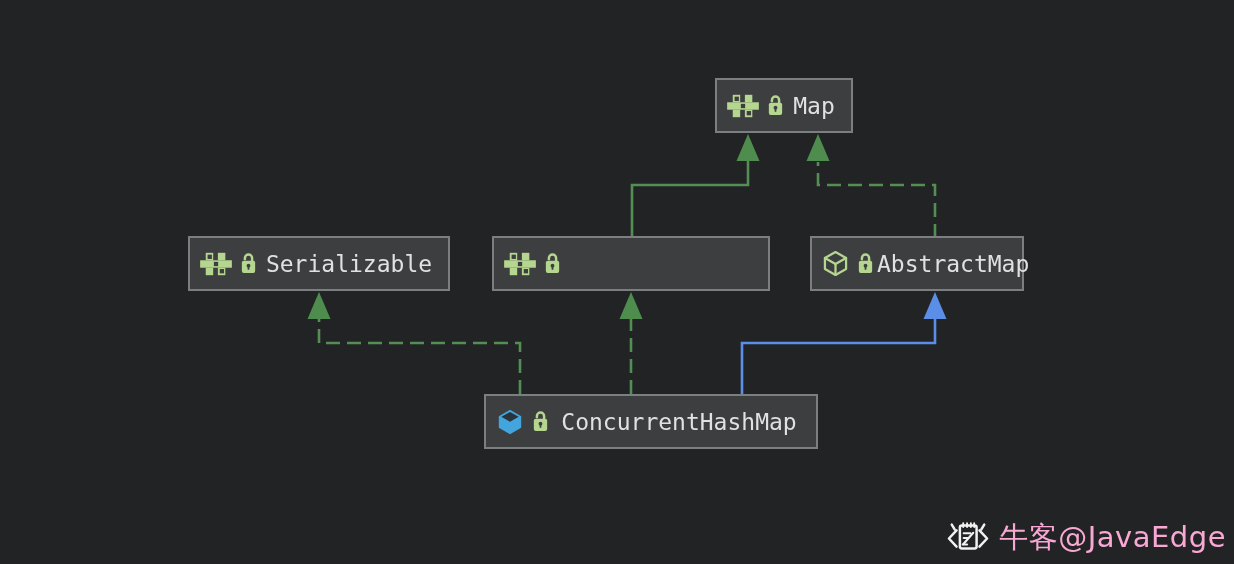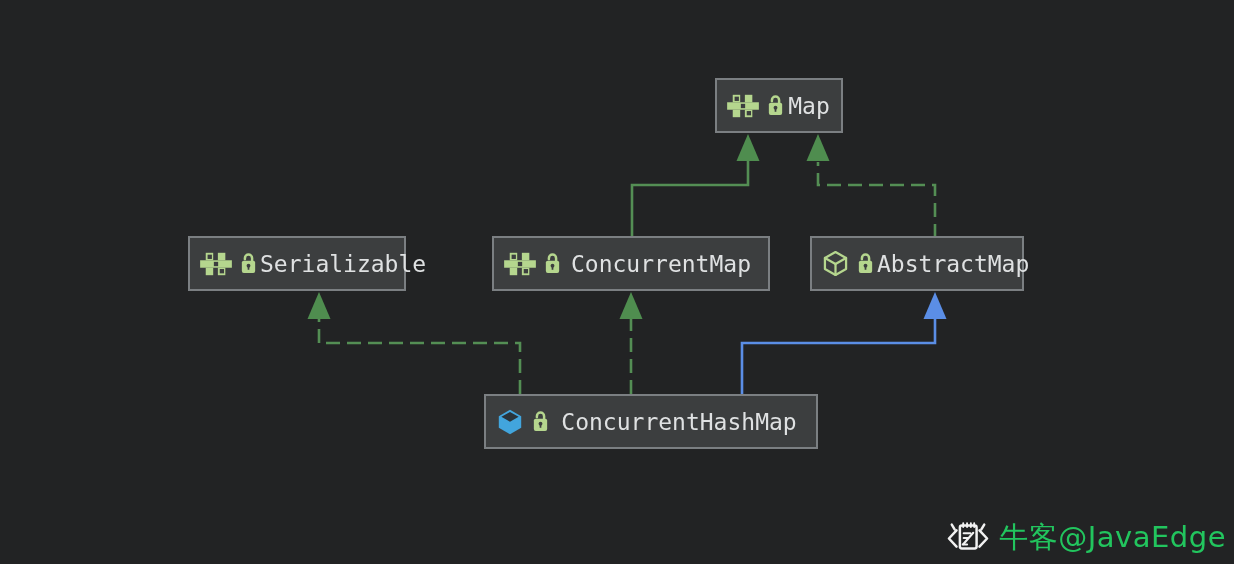--- a/index.html
+++ b/index.html
@@ -18,21 +18,21 @@
   .node .type-ic{flex:0 0 auto;display:flex;align-items:center;}
   .node .lock-ic{flex:0 0 auto;display:flex;align-items:center;margin-left:7px;}
   .node .lbl{
     flex:1 1 auto;text-align:center;
     color:#dfe1e2;font-size:23px;white-space:nowrap;
     padding:0 2px;
   }
   .watermark{
     position:absolute;z-index:3;right:8px;top:517px;height:42px;
     display:flex;align-items:center;gap:7px;
-    color:#22c55e;
+    color:#f9a8d4;
   }
   .watermark .wm-text{
     font-family:"DejaVu Sans","Liberation Sans",sans-serif;
     font-size:29px;letter-spacing:0.5px;white-space:nowrap;
   }
 </style>
 </head>
 <body>
 
 <div class="canvas">
@@ -58,21 +58,21 @@
       <path d="M631 394 V318" fill="none" stroke="#548e54" stroke-width="2.6" stroke-dasharray="14 7"></path>
       <polygon points="631,292 619.5,319 642.5,319" fill="#4f8d4f"></polygon>
     </g>
 
     <g>
       <path d="M742 394 V343 H935 V318" fill="none" stroke="#5b8ee6" stroke-width="2.6"></path>
       <polygon points="935,292 923.5,319 946.5,319" fill="#5b8ee6"></polygon>
     </g>
   </svg>
 
-  <div class="node" style="left:715px;top:78px;width:128px;">
+  <div class="node" style="left:715px;top:78px;width:138px;">
     <span class="type-ic">
       <svg width="32" height="28" viewBox="0 0 34 30">
         <g fill="#b5d68e">
           <rect x="0" y="11" width="34" height="8"></rect>
           <rect x="6" y="3" width="8" height="8"></rect>
           <rect x="19" y="3" width="8" height="8"></rect>
           <rect x="6" y="19" width="8" height="8"></rect>
           <rect x="19" y="19" width="8" height="8"></rect>
         </g>
         <g fill="#3c3e3f">
@@ -86,21 +86,21 @@
       <svg width="19" height="25" viewBox="0 0 20 26">
         <path d="M6.2 8.4 V7.4 A3.8 3.8 0 0 1 13.8 7.4 V10.2" fill="none" stroke="#b5d68e" stroke-width="2.6" stroke-linecap="round"></path>
         <rect x="3" y="10" width="14" height="13" rx="2" fill="#b5d68e"></rect>
         <circle cx="10" cy="15.3" r="2" fill="#3c3e3f"></circle>
         <rect x="9.1" y="16" width="1.8" height="3.6" fill="#3c3e3f"></rect>
       </svg>
     </span>
     <span class="lbl">Map</span>
   </div>
 
-  <div class="node" style="left:188px;top:236px;width:218px;">
+  <div class="node" style="left:188px;top:236px;width:262px;">
     <span class="type-ic">
       <svg width="32" height="28" viewBox="0 0 34 30">
         <g fill="#b5d68e">
           <rect x="0" y="11" width="34" height="8"></rect>
           <rect x="6" y="3" width="8" height="8"></rect>
           <rect x="19" y="3" width="8" height="8"></rect>
           <rect x="6" y="19" width="8" height="8"></rect>
           <rect x="19" y="19" width="8" height="8"></rect>
         </g>
         <g fill="#3c3e3f">
@@ -139,21 +139,20 @@
       </svg>
     </span>
     <span class="lock-ic">
       <svg width="19" height="25" viewBox="0 0 20 26">
         <path d="M6.2 8.4 V7.4 A3.8 3.8 0 0 1 13.8 7.4 V10.2" fill="none" stroke="#b5d68e" stroke-width="2.6" stroke-linecap="round"></path>
         <rect x="3" y="10" width="14" height="13" rx="2" fill="#b5d68e"></rect>
         <circle cx="10" cy="15.3" r="2" fill="#3c3e3f"></circle>
         <rect x="9.1" y="16" width="1.8" height="3.6" fill="#3c3e3f"></rect>
       </svg>
     </span>
-    <span class="lbl">ConcurrentMap</span>
   </div>
 
   <div class="node" style="left:810px;top:236px;width:214px;">
     <span class="type-ic">
       <svg width="27" height="27" viewBox="0 0 24 24">
         <g fill="none" stroke="#b5d68e" stroke-width="2" stroke-linejoin="round" stroke-linecap="round">
           <path d="M12 1.8 L21.4 7.1 V16.9 L12 22.2 L2.6 16.9 V7.1 Z"></path>
           <path d="M2.6 7.1 L12 12.4 L21.4 7.1"></path>
           <path d="M12 12.4 V22.2"></path>
         </g>

